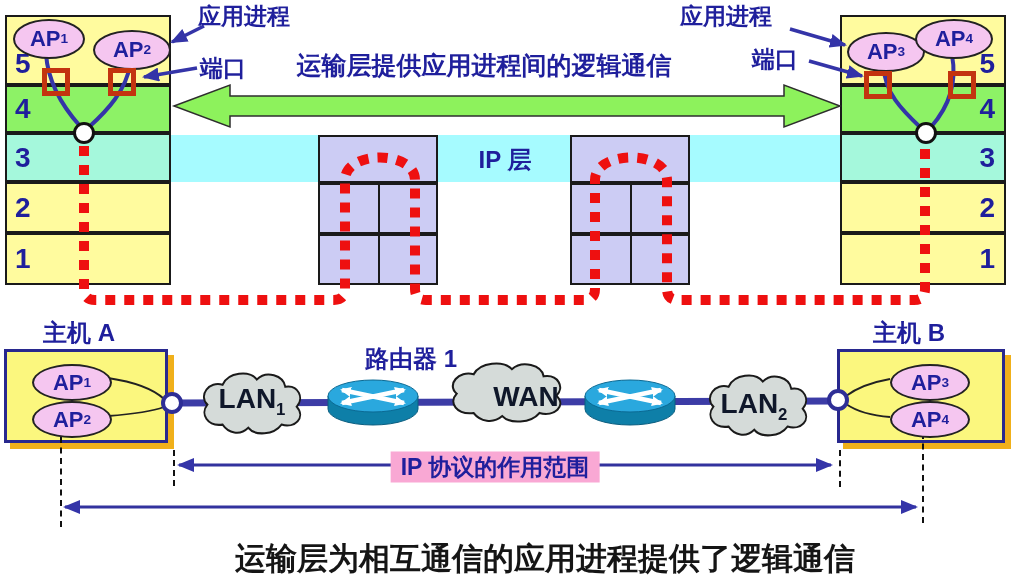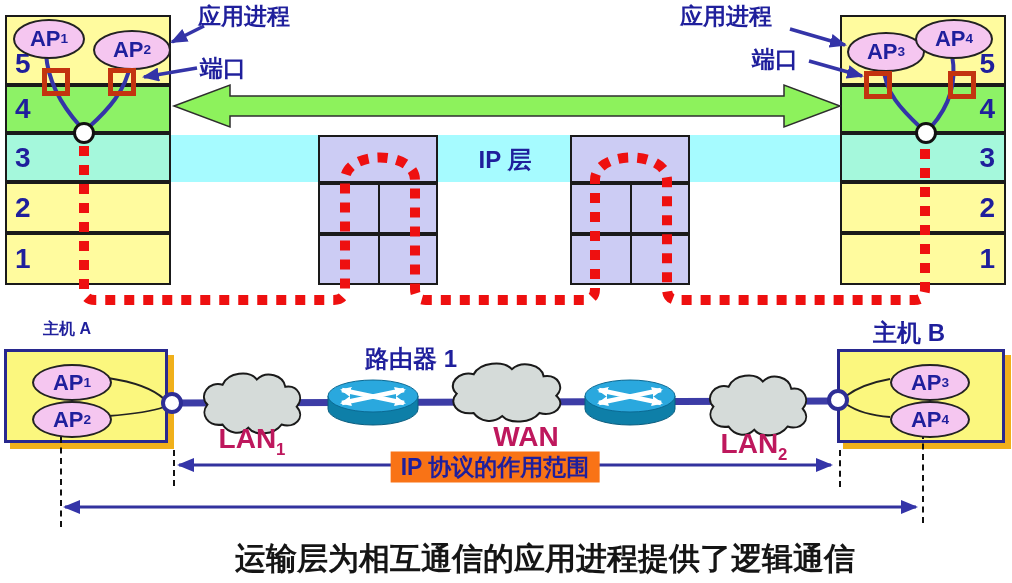--- a/index.html
+++ b/index.html
@@ -27,26 +27,26 @@
   
   .dot{position:absolute;background:#fff;border-radius:50%;box-sizing:border-box;z-index:3;}
   
   .lbl{position:absolute;color:#1F1F9C;font-weight:bold;white-space:nowrap;z-index:3;line-height:1.1;}
   
   .hostbox{position:absolute;width:164px;height:94px;background:#FBF77E;border:3px solid #28288E;
            box-shadow:6px 6px 0 #F0B01A;box-sizing:border-box;}
   
   .dash{position:absolute;width:0;border-left:2px dashed #111;z-index:1;}
   .svg-overlay{position:absolute;left:0;top:0;z-index:2;pointer-events:none;}
-  .scope-text{position:absolute;background:#f97316;padding:0 10px;z-index:3;color:#1F1F9C;
+  .scope-text{position:absolute;background:#f9a8d4;padding:0 10px;z-index:3;color:#1F1F9C;
               font-weight:bold;font-size:23px;white-space:nowrap;transform:translate(-50%,-50%);}
   .caption{position:absolute;color:#151515;font-weight:bold;font-size:31px;white-space:nowrap;
            transform:translateX(-50%);z-index:3;}
-  .cloud-lbl{position:absolute;color:#be185d;font-weight:bold;font-size:28px;z-index:3;
-             transform:translate(-50%,-50%);white-space:nowrap;margin-top:40px;}
+  .cloud-lbl{position:absolute;color:#0f172a;font-weight:bold;font-size:28px;z-index:3;
+             transform:translate(-50%,-50%);white-space:nowrap;}
   .cloud-lbl sub{font-size:0.6em;line-height:0;}
 </style>
 </head>
 <body>
 
 <div class="stage">
 
   <div class="ip-band"></div>
 
   <div>
@@ -171,20 +171,21 @@
     </g>
 
     <line x1="179" y1="465" x2="831" y2="465" stroke="#32329E" stroke-width="3" marker-start="url(#ah)" marker-end="url(#ah)"></line>
     <line x1="65" y1="507" x2="916" y2="507" stroke="#32329E" stroke-width="3" marker-start="url(#ah)" marker-end="url(#ah)"></line>
   </svg>
 
   <div class="lbl" style="left:198px;top:4px;font-size:23px;">应用进程</div>
   <div class="lbl" style="left:200px;top:56px;font-size:23px;">端口</div>
   <div class="lbl" style="left:680px;top:4px;font-size:23px;">应用进程</div>
   <div class="lbl" style="left:752px;top:47px;font-size:23px;">端口</div>
+  <div class="lbl" style="left:484px;top:52px;font-size:25px;transform:translateX(-50%);">运输层提供应用进程间的逻辑通信</div>
   <div class="lbl" style="left:505px;top:147px;font-size:24px;transform:translateX(-50%);">IP 层</div>
 
   <div class="ap" style="left:13px;top:19px;width:68px;height:36px;">
     <span>AP</span>
       <sub>1</sub>
     </div>
   <div class="ap" style="left:93px;top:30px;width:74px;height:36px;">
     <span>AP</span>
       <sub>2</sub>
     </div>
@@ -198,21 +199,21 @@
     </div>
 
   <div class="port" style="left:42px;top:68px;"></div>
   <div class="port" style="left:108px;top:68px;"></div>
   <div class="port" style="left:864px;top:71px;"></div>
   <div class="port" style="left:948px;top:71px;"></div>
 
   <div class="dot" style="left:73px;top:122px;width:22px;height:22px;border:3px solid #111;"></div>
   <div class="dot" style="left:915px;top:122px;width:22px;height:22px;border:3px solid #111;"></div>
 
-  <div class="lbl" style="left:43px;top:320px;font-size:16px;">主机 A</div>
+  <div class="lbl" style="left:43px;top:320px;font-size:24px;">主机 A</div>
   <div class="lbl" style="left:873px;top:320px;font-size:24px;">主机 B</div>
 
   <div class="ap" style="left:32px;top:364px;width:76px;height:33px;">
     <span>AP</span>
       <sub>1</sub>
     </div>
   <div class="ap" style="left:32px;top:401px;width:76px;height:33px;">
     <span>AP</span>
       <sub>2</sub>
     </div>

